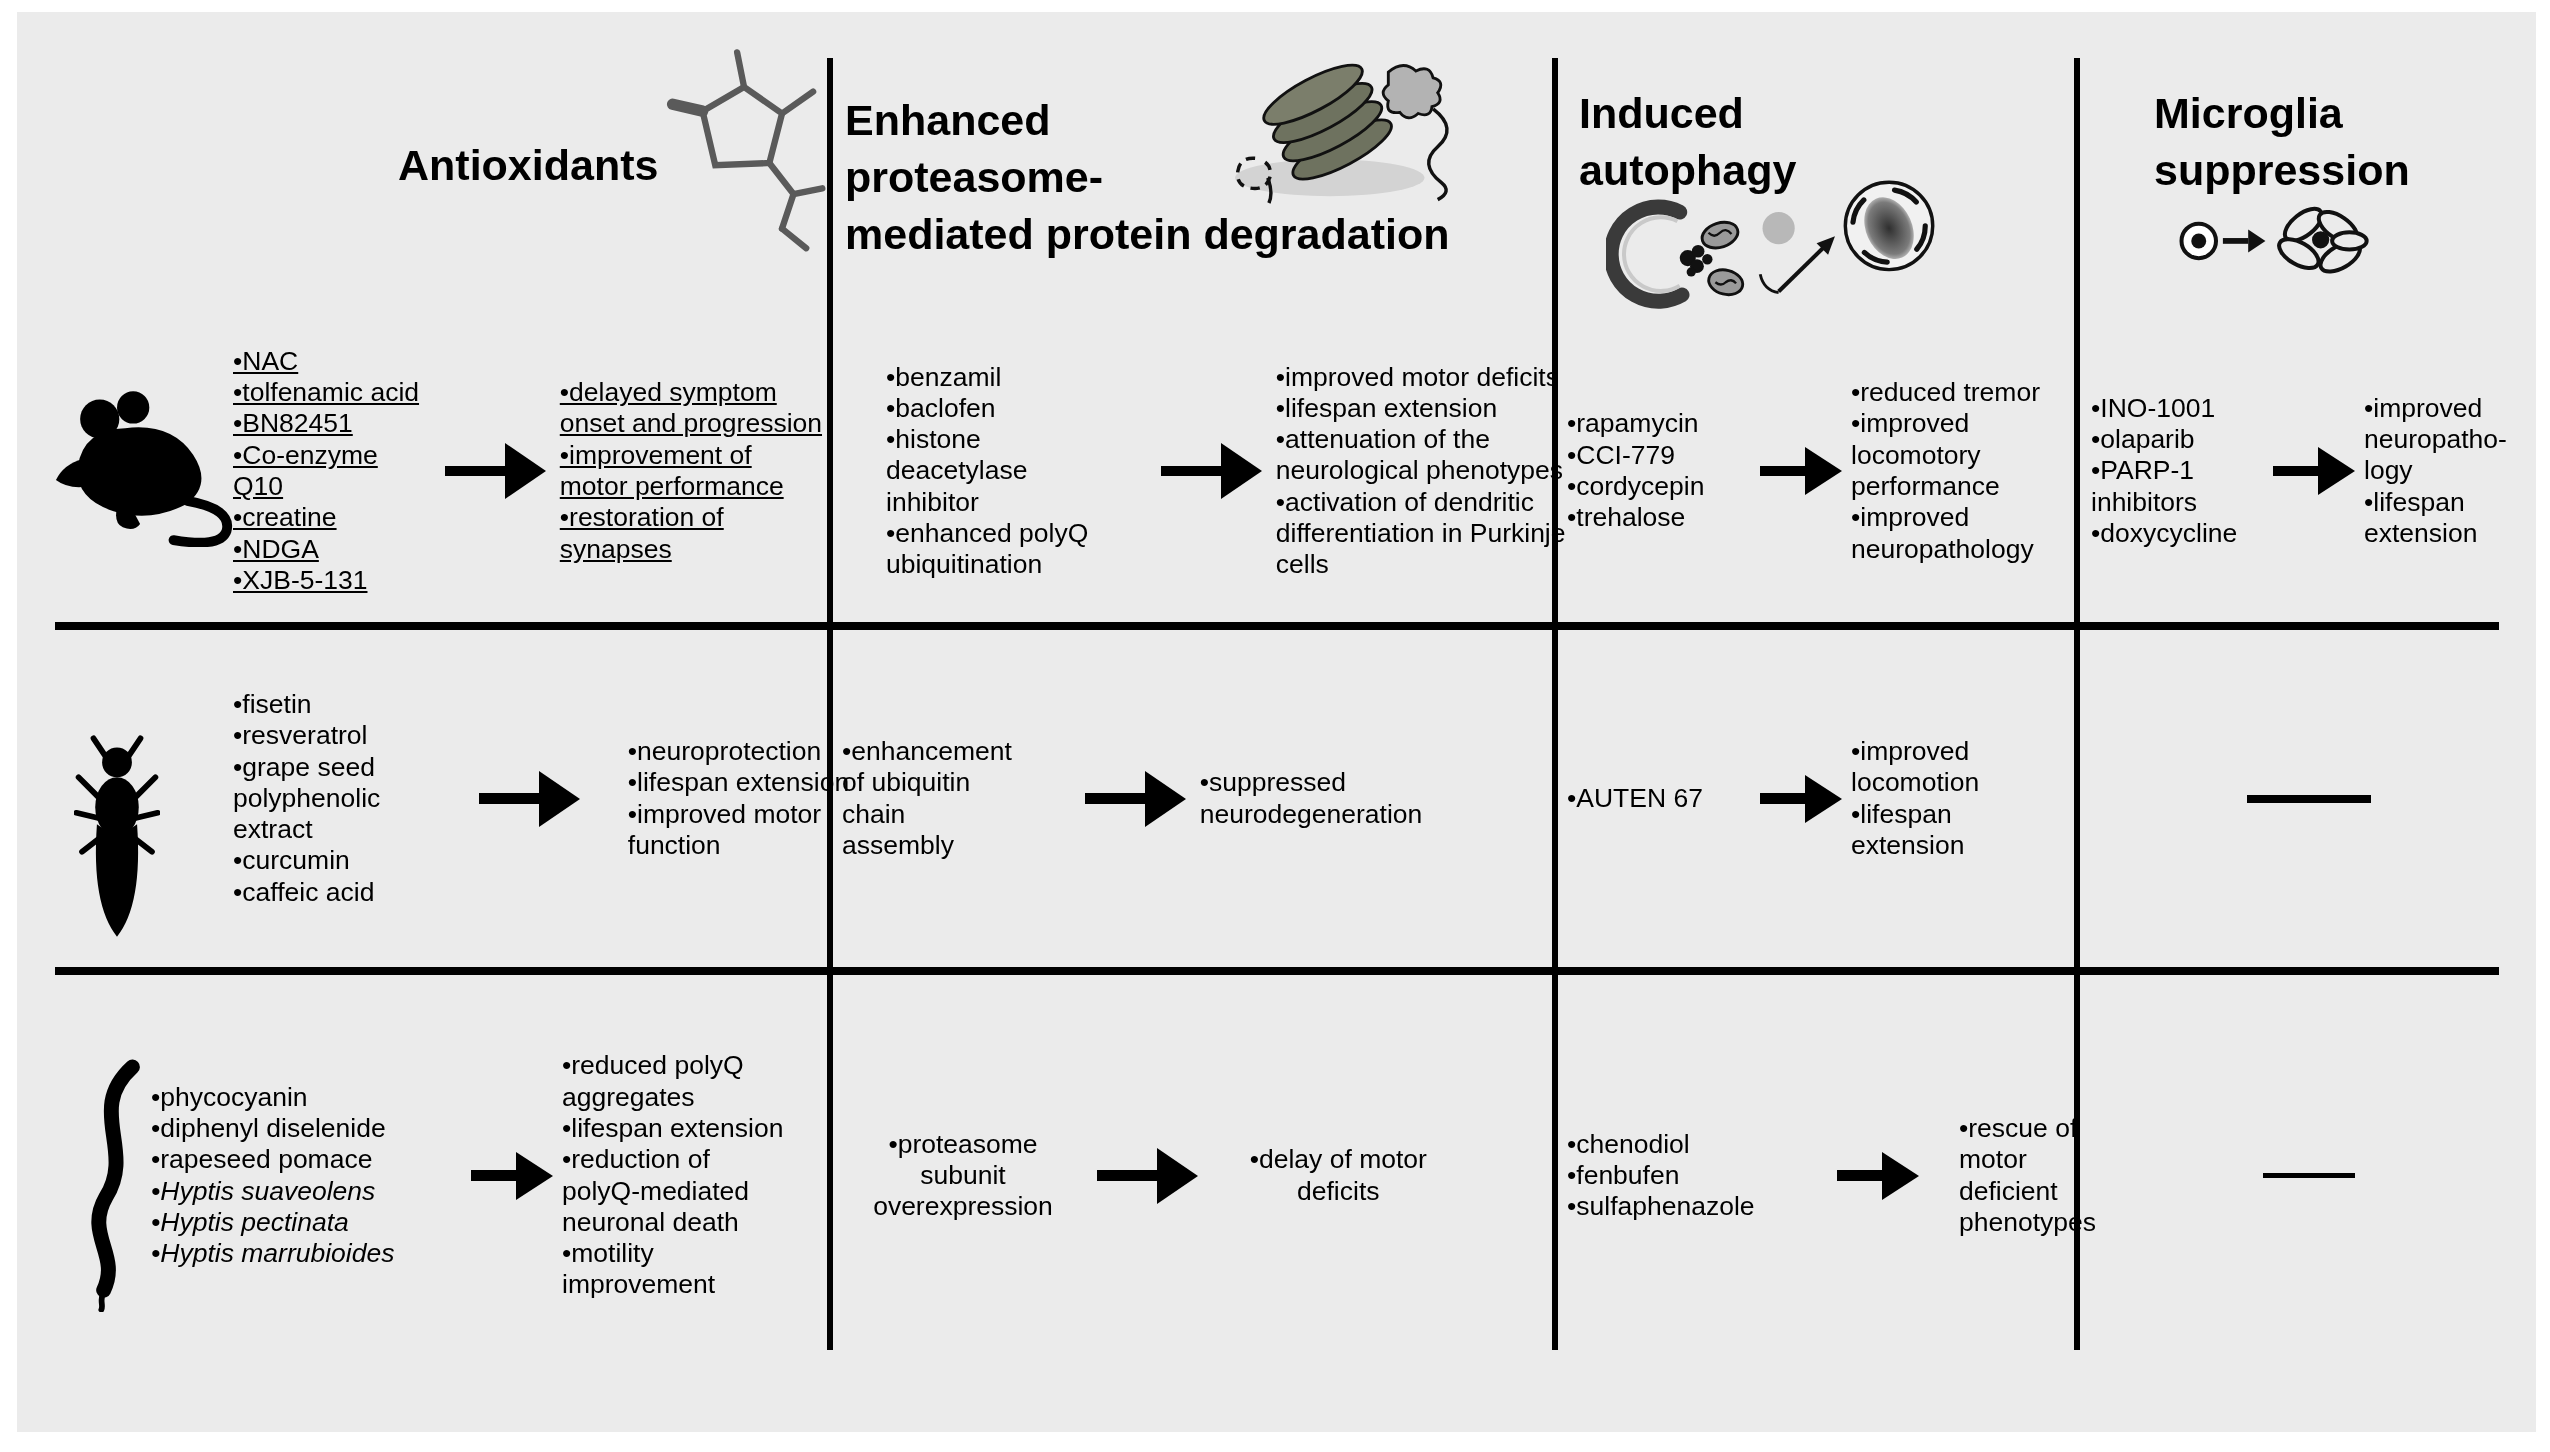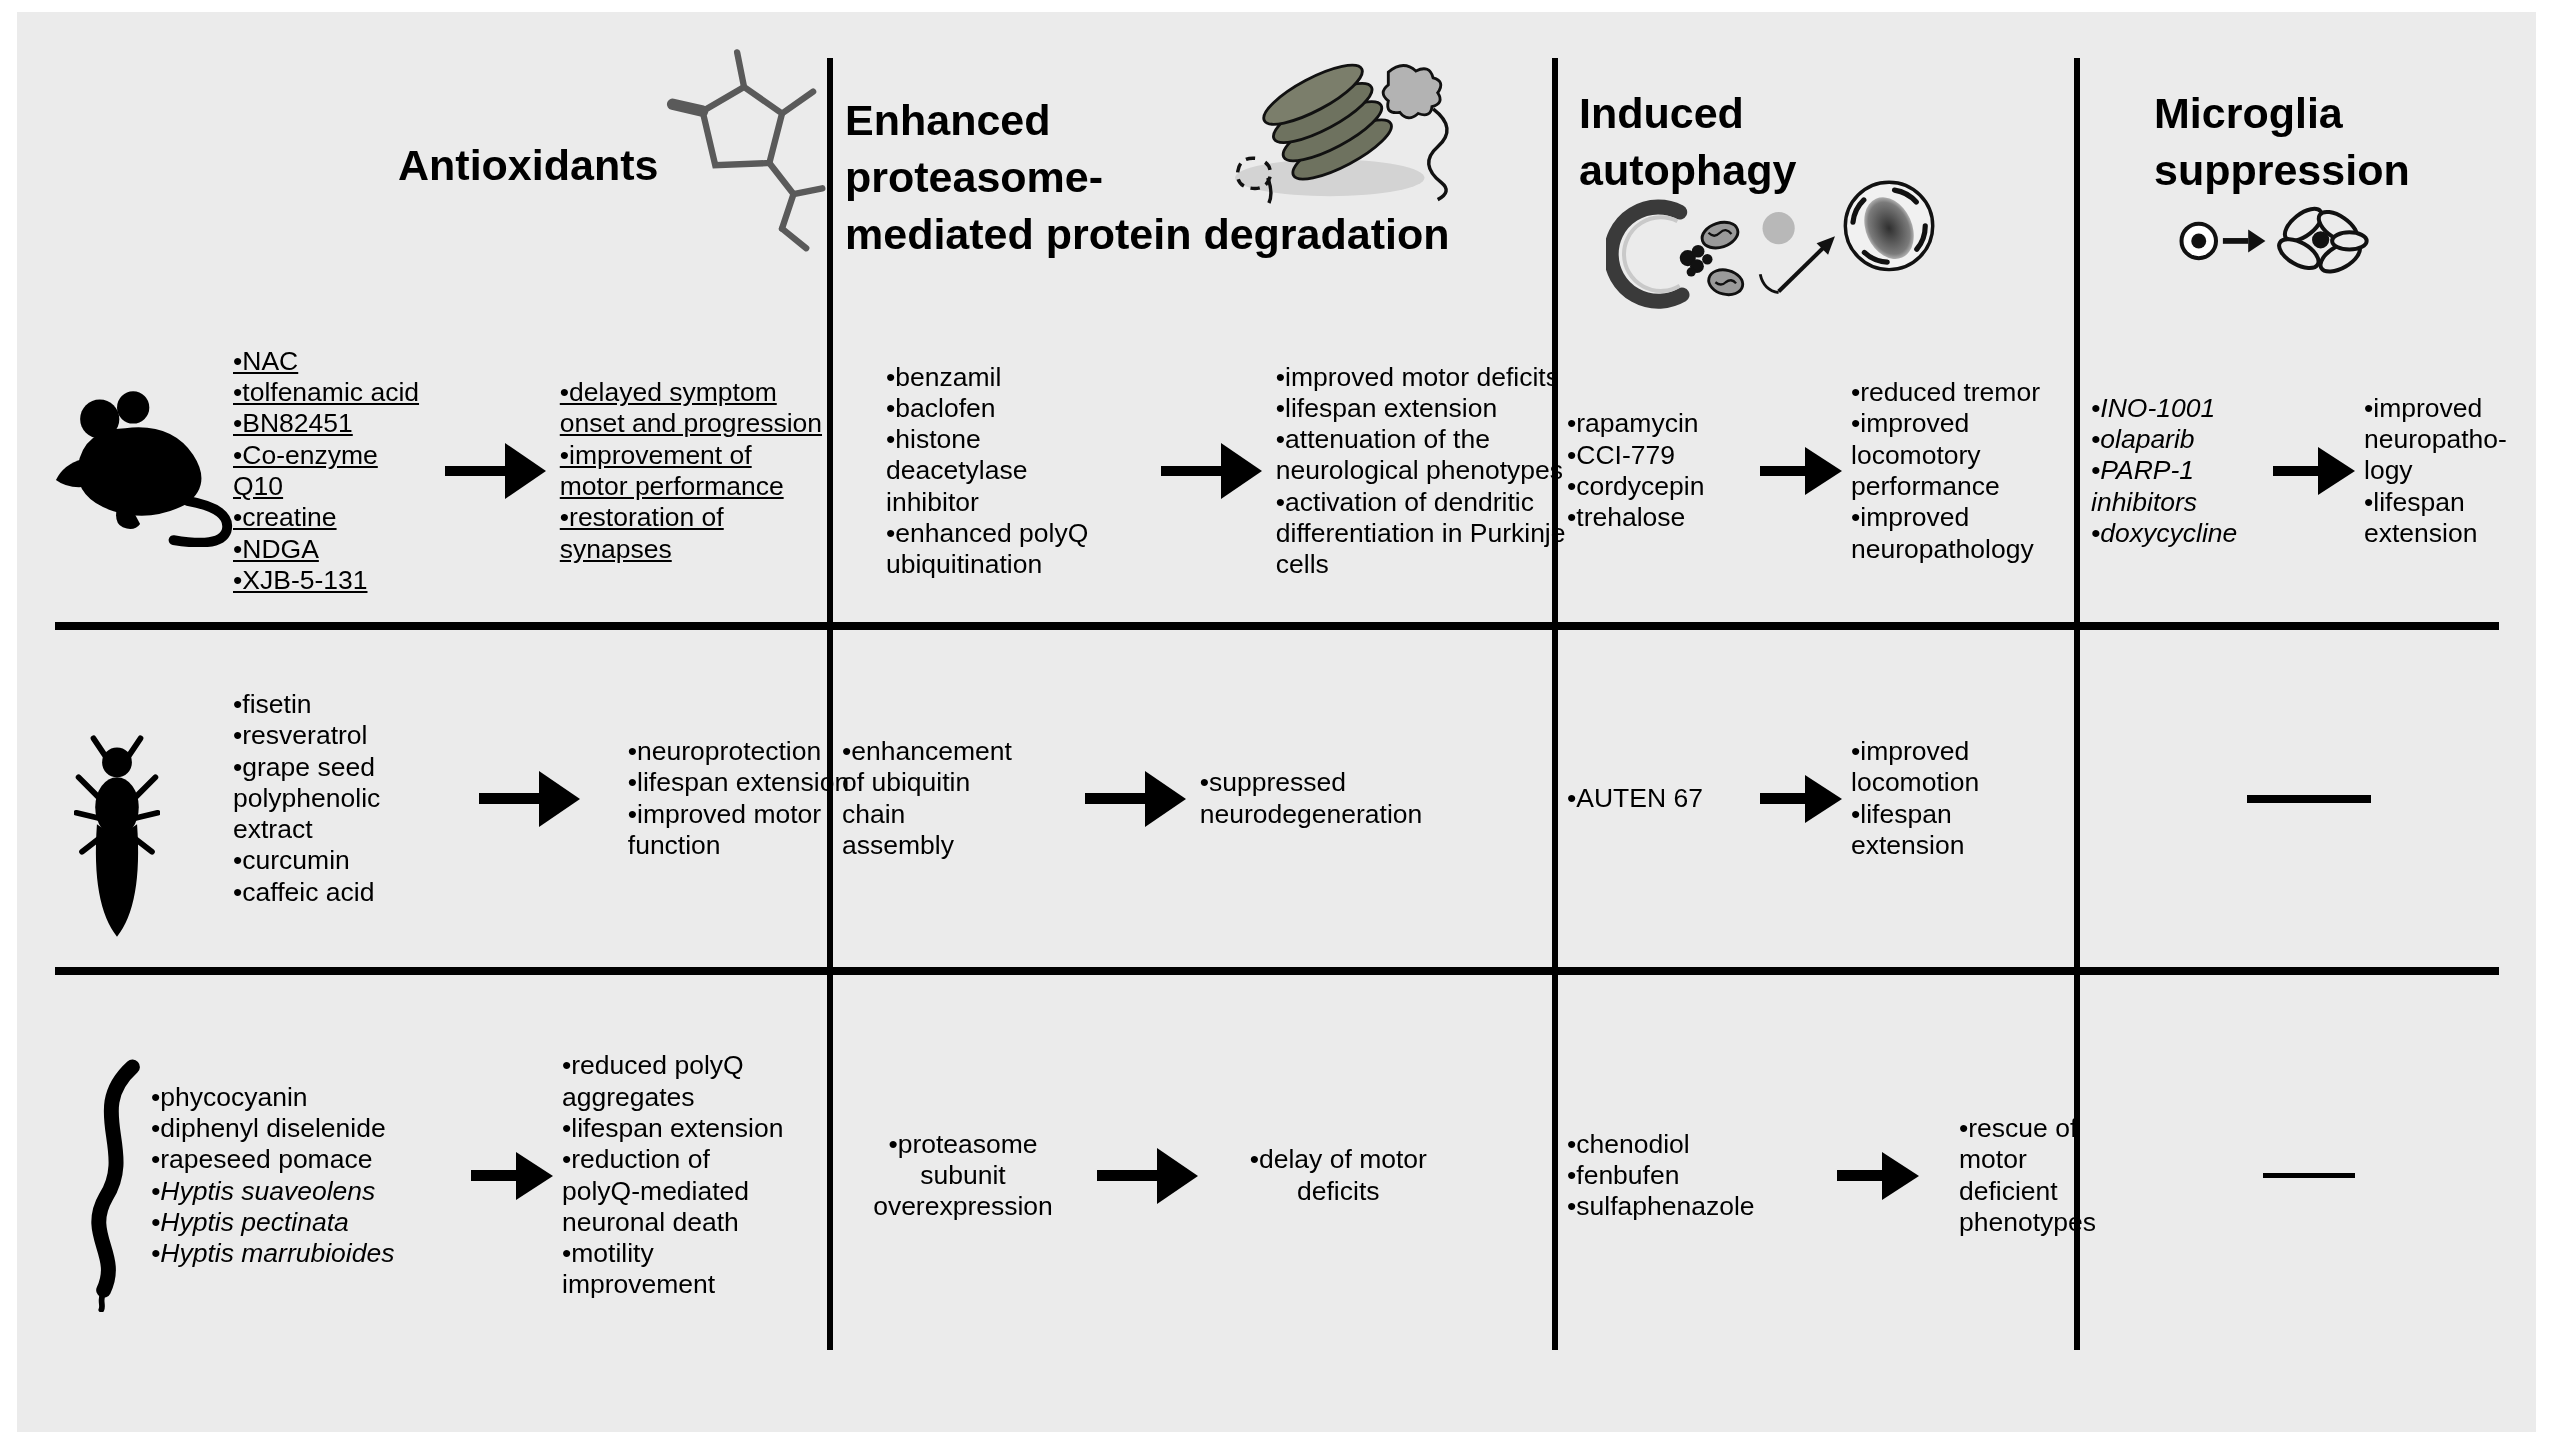--- a/index.html
+++ b/index.html
@@ -233,21 +233,21 @@
     <div class="list out" style="width:207px;">
         <div class="li">•reduced tremor</div>
         <div class="li">•improved
 locomotory
 performance</div>
         <div class="li">•improved
 neuropathology</div>
       </div>
   </div>
   <div class="cell r1" style="left:2091px;width:440px;">
-    <div class="list treat" style="width:173px;font-style:italic;">
+    <div class="list treat" style="width:173px;">
         <div class="li">•INO-1001</div>
         <div class="li">•olaparib</div>
         <div class="li">•PARP-1
 inhibitors</div>
         <div class="li">•doxycycline</div>
       </div>
     <div class="arrow sm"></div>
     <div class="list out" style="width:161px;">
         <div class="li">•improved
 neuropatho-

